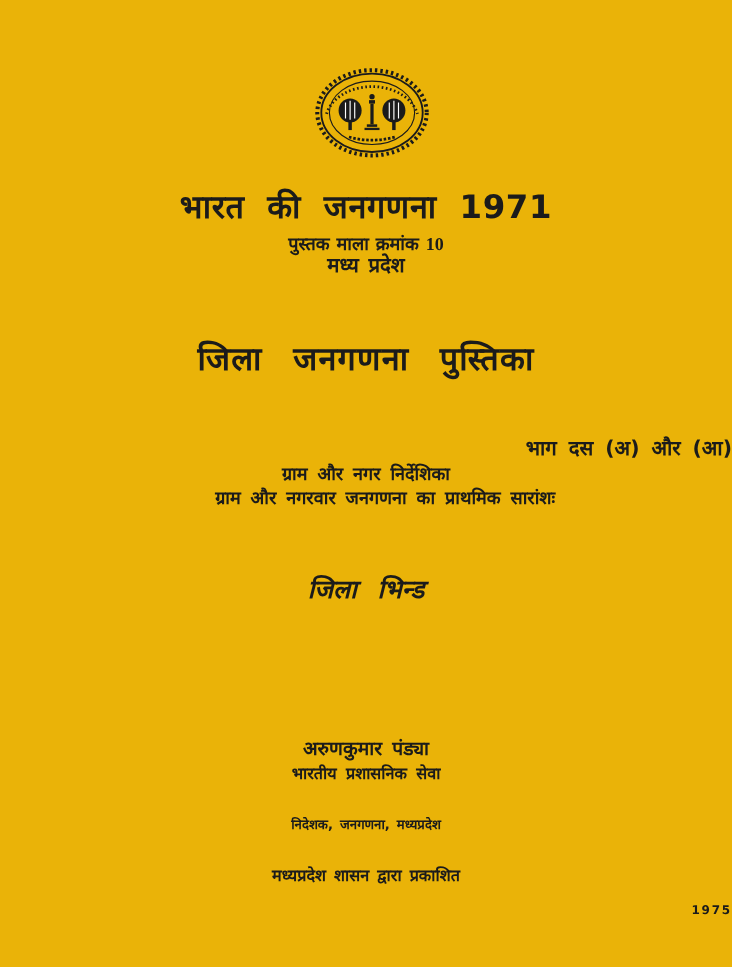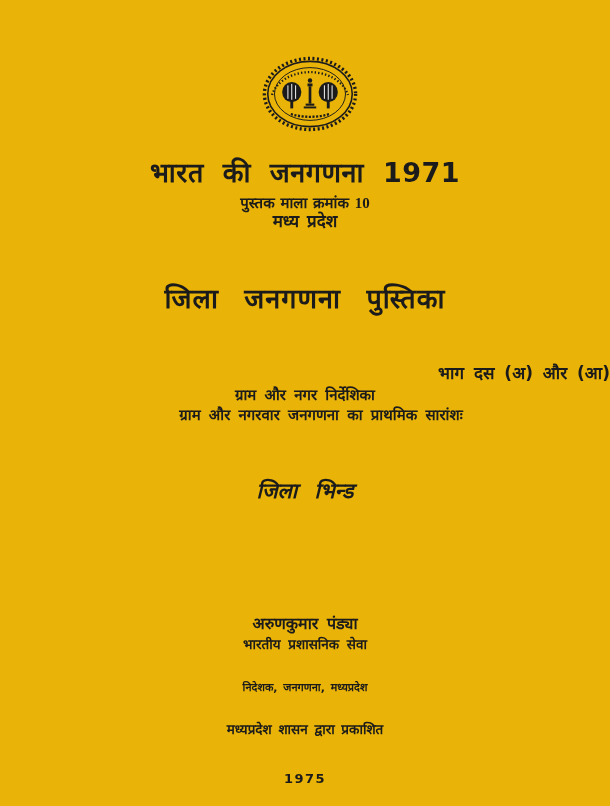--- a/index.html
+++ b/index.html
@@ -36,21 +36,21 @@
   .state-line    { top: 209px; font-size: 17px; word-spacing: 2px; text-align: center; }
   .handbook      { top: 279px; font-size: 27px; word-spacing: 15px; letter-spacing: 1px; }
   .part-line     { top: 361px; font-size: 17px; word-spacing: 4px; text-align: right; }
   .dir-line      { top: 384px; font-size: 15px; word-spacing: 3px; }
   .abs-line      { top: 404px; font-size: 15px; word-spacing: 3px; margin-left: 16px; }
   .district-line { top: 476px; font-size: 21px; word-spacing: 10px; font-style: italic; }
   .author-name   { top: 612px; font-size: 16px;   word-spacing: 3px; }
   .service-line  { top: 635px; font-size: 13.5px; word-spacing: 3px; }
   .desig-line    { top: 651px; font-size: 11px; word-spacing: 2px; margin-top: 28px; }
   .pub-line      { top: 720px; font-size: 13.5px; word-spacing: 2px; }
-  .year-line     { top: 771px; font-size: 13px; letter-spacing: 1.5px; }
+  .year-line     { top: 754px; font-size: 10px; letter-spacing: 1.5px; text-align: right; }
 </style>
 </head>
 <body>
 
 <div class="page">
 
   <div class="emblem">
     <svg viewBox="0 0 100 80" width="96" height="80" aria-hidden="true">
 
       <ellipse cx="50" cy="40" rx="47.5" ry="37" fill="none" stroke="#1b1b1b" stroke-width="3.5" stroke-dasharray="2.1 2.6"></ellipse>

